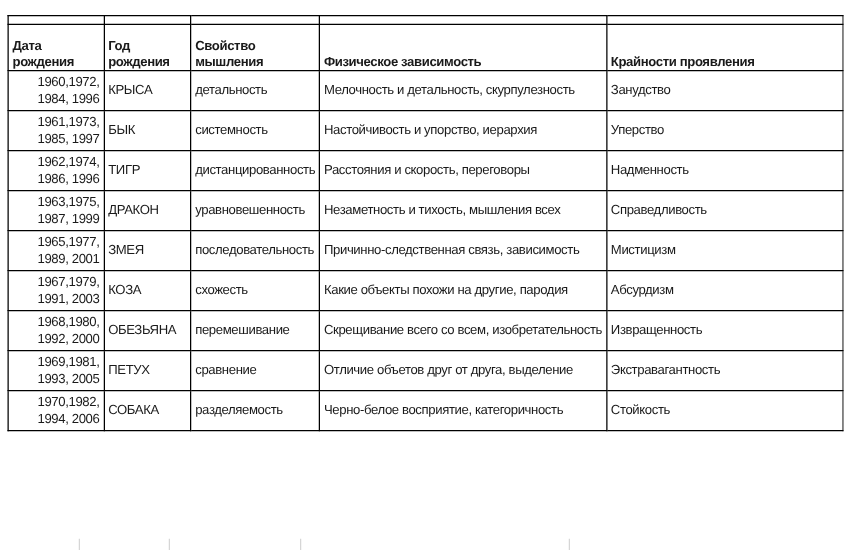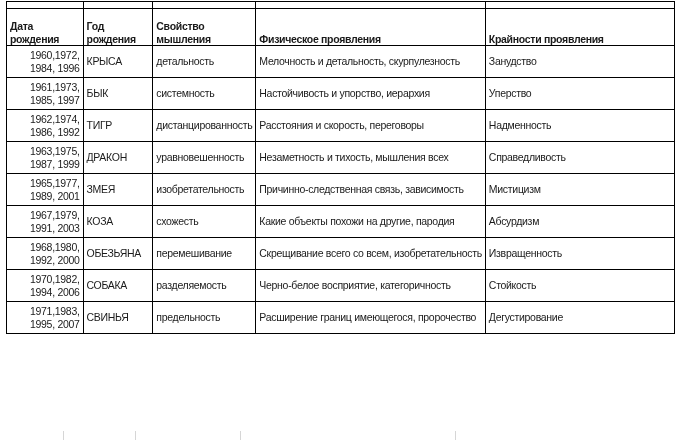--- a/index.html
+++ b/index.html
@@ -12,21 +12,21 @@
     width: 675px;
     height: 440px;
     background: #ffffff;
     overflow: hidden;
     font-family: "Liberation Sans", sans-serif;
     color: #1a1a1a;
   }
   table.zodiac {
     position: absolute;
     left: 6px;
-    top: 1px;
+    top: 12px;
     border-collapse: collapse;
     table-layout: fixed;
   }
   table.zodiac td, table.zodiac th {
     border: 1px solid #000000;
     padding: 0 3px;
     font-size: 10.5px;
     letter-spacing: -0.3px;
     color: #1a1a1a;
     overflow: hidden;
@@ -81,21 +81,21 @@
         <td></td>
         <td></td>
         <td></td>
         <td></td>
         <td></td>
       </tr>
       <tr>
         <th>Дата рождения</th>
         <th>Год рождения</th>
         <th>Свойство мышления</th>
-        <th>Физическое проявления</th>
+        <th>Физическое зависимость</th>
         <th>Крайности проявления</th>
       </tr>
     </thead>
     <tbody>
         <tr>
           <td class="cell-dates">1960,1972,
 1984, 1996</td>
           <td>КРЫСА</td>
           <td>детальность</td>
           <td>Мелочность и детальность, скурпулезность</td>
@@ -104,73 +104,73 @@
         <tr>
           <td class="cell-dates">1961,1973,
 1985, 1997</td>
           <td>БЫК</td>
           <td>системность</td>
           <td>Настойчивость и упорство, иерархия</td>
           <td>Уперство</td>
         </tr>
         <tr>
           <td class="cell-dates">1962,1974,
-1986, 1992</td>
+1986, 1996</td>
           <td>ТИГР</td>
           <td>дистанцированность</td>
           <td>Расстояния и скорость, переговоры</td>
           <td>Надменность</td>
         </tr>
         <tr>
           <td class="cell-dates">1963,1975,
 1987, 1999</td>
           <td>ДРАКОН</td>
           <td>уравновешенность</td>
           <td>Незаметность и тихость, мышления всех</td>
           <td>Справедливость</td>
         </tr>
         <tr>
           <td class="cell-dates">1965,1977,
 1989, 2001</td>
           <td>ЗМЕЯ</td>
-          <td>изобретательность</td>
+          <td>последовательность</td>
           <td>Причинно-следственная связь, зависимость</td>
           <td>Мистицизм</td>
         </tr>
         <tr>
           <td class="cell-dates">1967,1979,
 1991, 2003</td>
           <td>КОЗА</td>
           <td>схожесть</td>
           <td>Какие объекты похожи на другие, пародия</td>
           <td>Абсурдизм</td>
         </tr>
         <tr>
           <td class="cell-dates">1968,1980,
 1992, 2000</td>
           <td>ОБЕЗЬЯНА</td>
           <td>перемешивание</td>
           <td>Скрещивание всего со всем, изобретательность</td>
           <td>Извращенность</td>
         </tr>
         <tr>
+          <td class="cell-dates">1969,1981,
+1993, 2005</td>
+          <td>ПЕТУХ</td>
+          <td>сравнение</td>
+          <td>Отличие объетов друг от друга, выделение</td>
+          <td>Экстравагантность</td>
+        </tr>
+        <tr>
           <td class="cell-dates">1970,1982,
 1994, 2006</td>
           <td>СОБАКА</td>
           <td>разделяемость</td>
           <td>Черно-белое восприятие, категоричность</td>
           <td>Стойкость</td>
-        </tr>
-        <tr>
-          <td class="cell-dates">1971,1983,
-1995, 2007</td>
-          <td>СВИНЬЯ</td>
-          <td>предельность</td>
-          <td>Расширение границ имеющегося, пророчество</td>
-          <td>Дегустирование</td>
         </tr>
       </tbody>
   </table>
 
   <div class="gridline-stub" style="left:63px"></div>
   <div class="gridline-stub" style="left:135px"></div>
   <div class="gridline-stub" style="left:240px"></div>
   <div class="gridline-stub" style="left:455px"></div>
 
 </div>

